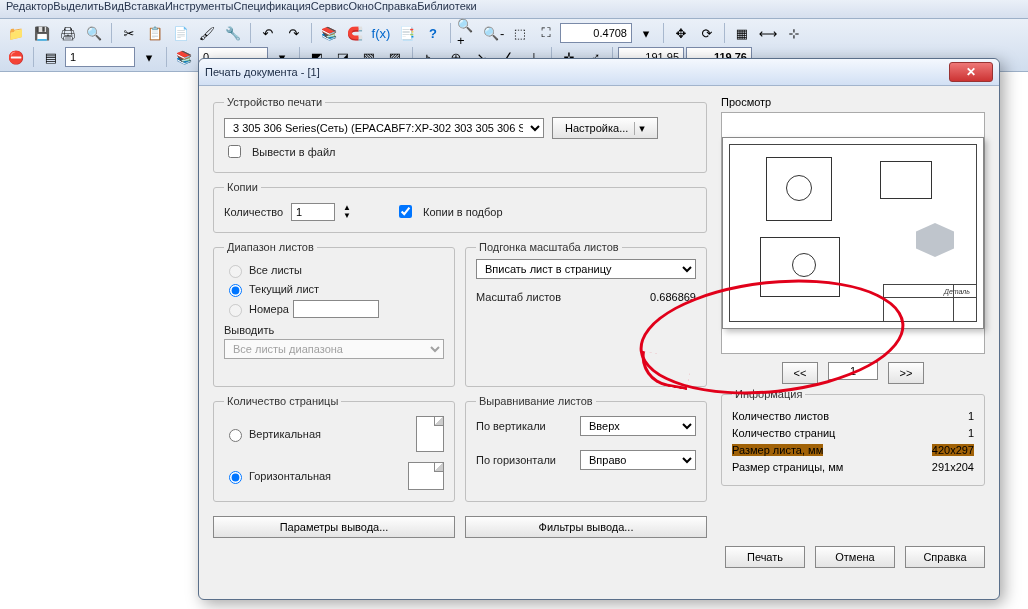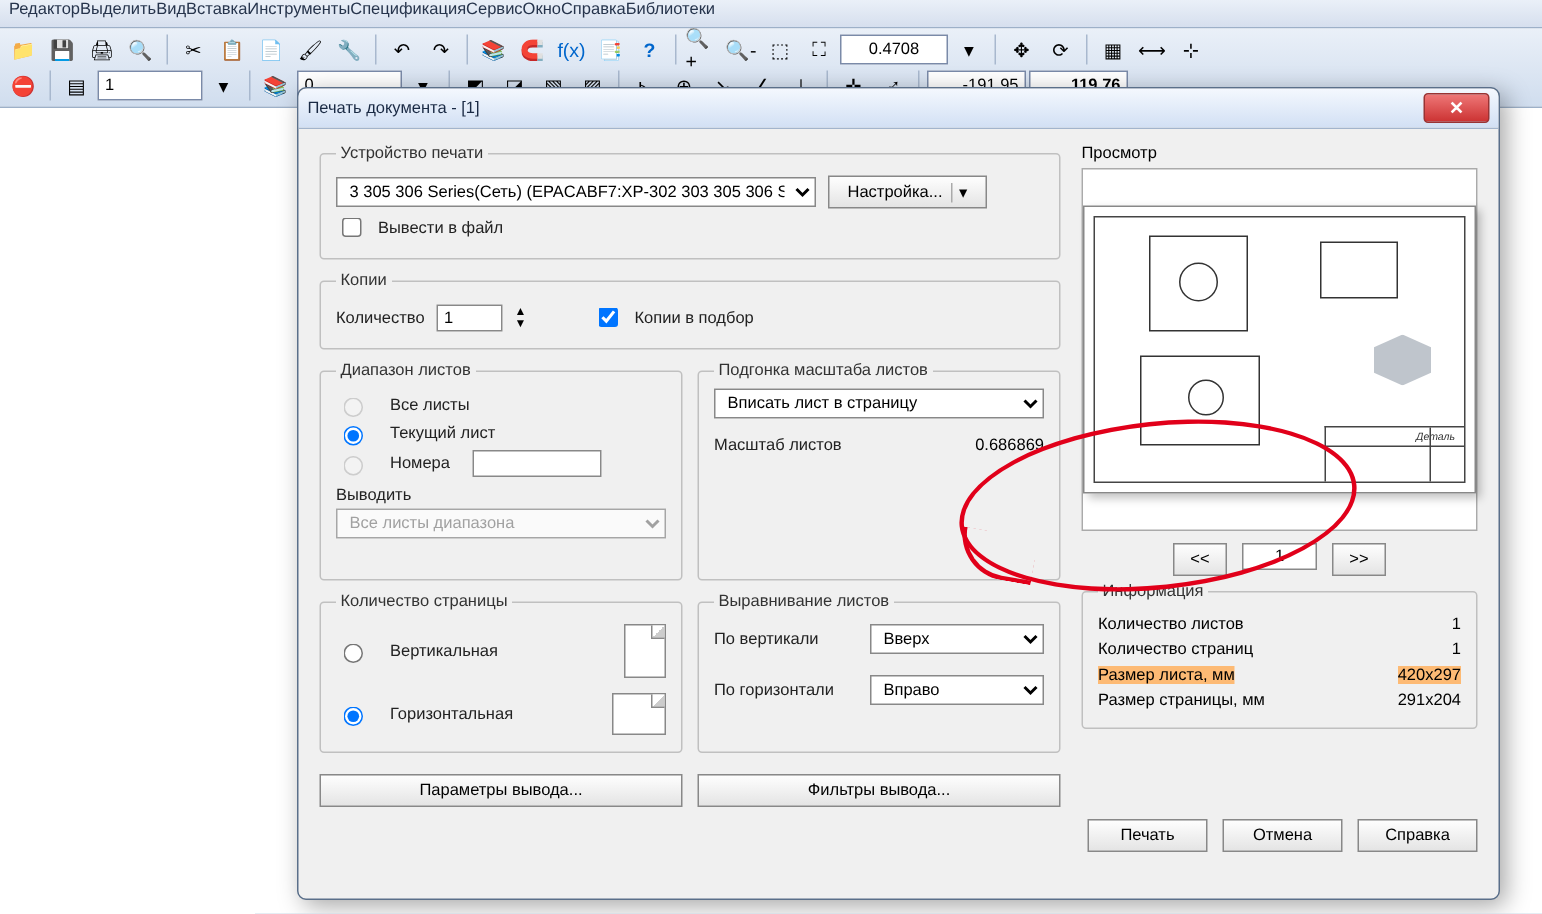--- a/index.html
+++ b/index.html
@@ -26,38 +26,38 @@
 legend{padding:0 3px;color:#333}
 .row{display:flex;align-items:center;gap:8px;margin:3px 0}
 label{color:#222}
 .disabled{color:#999}
 select,input[type=text],.numspin{border:1px solid #888;background:#fff;font-size:11px;padding:1px 4px;height:18px;box-sizing:border-box}
 select{height:20px}
 .btn{border:1px solid #888;background:linear-gradient(#fefefe,#e4e4e4);padding:2px 12px;height:22px;font-size:11px;cursor:default;min-width:80px}
 .btn-sm{min-width:36px;padding:2px 6px}
 .btn-drop{display:flex;align-items:center}
 .btn-drop .arr{border-left:1px solid #aaa;margin-left:6px;padding-left:4px}
-.radio-row{display:flex;align-items:center;gap:15px;margin:3px 0}
+.radio-row{display:flex;align-items:center;gap:4px;margin:3px 0}
 .split2{display:flex;gap:10px}
 .split2>*{flex:1}
 .orient-ico{width:26px;height:34px;border:1px solid #888;background:#fff;position:relative;margin-left:auto}
 .orient-ico::after{content:'';position:absolute;top:0;right:0;width:8px;height:8px;background:linear-gradient(135deg,#fff 50%,#ccc 50%);border-left:1px solid #888;border-bottom:1px solid #888}
 .orient-h{width:34px;height:26px}
 .preview{border:1px solid #aaa;background:#fff;height:240px;display:flex;align-items:center;justify-content:center}
 .preview-sheet{width:260px;height:190px;border:1px solid #888;box-shadow:3px 3px 6px rgba(0,0,0,.25);position:relative;background:#fff}
 .pv-frame{position:absolute;left:6px;top:6px;right:6px;bottom:6px;border:1px solid #444}
 .pv-titleblk{position:absolute;right:0;bottom:0;width:92px;height:36px;border-left:1px solid #444;border-top:1px solid #444}
 .pv-titleblk::before{content:'';position:absolute;left:0;top:12px;right:0;height:0;border-top:1px solid #444}
 .pv-titleblk::after{content:'';position:absolute;right:22px;top:0;bottom:0;width:0;border-left:1px solid #444}
 .pv-lbl{position:absolute;right:6px;top:3px;font-size:7px;font-style:italic;color:#333}
 .pv-view{position:absolute;border:1px solid #333}
 .pv-iso{position:absolute;right:22px;top:78px;width:38px;height:34px;background:#bfc5cc;clip-path:polygon(50% 0,100% 25%,100% 75%,50% 100%,0 75%,0 25%)}
 .pager{display:flex;gap:10px;justify-content:center;margin:8px 0 4px}
 .info-row{display:flex;justify-content:space-between;margin:3px 0;padding:1px 0}
-.hl{background:#fdba74}
+.hl{background:#a16207}
 .buttons{display:flex;gap:10px;justify-content:flex-end;padding:0 14px 10px}
 .annot-ellipse{position:absolute;left:440px;top:222px;width:260px;height:106px;border:3px solid #e1001a;border-radius:50%;transform:rotate(-6deg);pointer-events:none}
 .annot-tail{position:absolute;left:440px;top:296px;width:48px;height:28px;border-bottom:3px solid #e1001a;border-left:3px solid #e1001a;border-radius:0 0 0 40px;transform:rotate(10deg);pointer-events:none}
 </style>
 </head>
 <body>
 
 <div class="app">
 
   <div class="menubar">
@@ -92,21 +92,21 @@
       <div class="tb-btn">📚</div>
       <div class="tb-btn">🧲</div>
       <div class="tb-btn" style="color:#06c;font-weight:normal">f(x)</div>
       <div class="tb-btn">📑</div>
       <div class="tb-btn" style="color:#06c;font-weight:bold">?</div>
       <div class="tb-sep"></div>
       <div class="tb-btn">🔍+</div>
       <div class="tb-btn">🔍-</div>
       <div class="tb-btn">⬚</div>
       <div class="tb-btn">⛶</div>
-      <input class="tb-input" style="width: 62px; text-align: center;" value="0.4708">
+      <input class="tb-input" style="width: 62px; text-align: right;" value="0.4708">
       <div class="tb-btn">▾</div>
       <div class="tb-sep"></div>
       <div class="tb-btn">✥</div>
       <div class="tb-btn">⟳</div>
       <div class="tb-sep"></div>
       <div class="tb-btn">▦</div>
       <div class="tb-btn">⟷</div>
       <div class="tb-btn">⊹</div>
     </div>
     <div class="tb-row">

